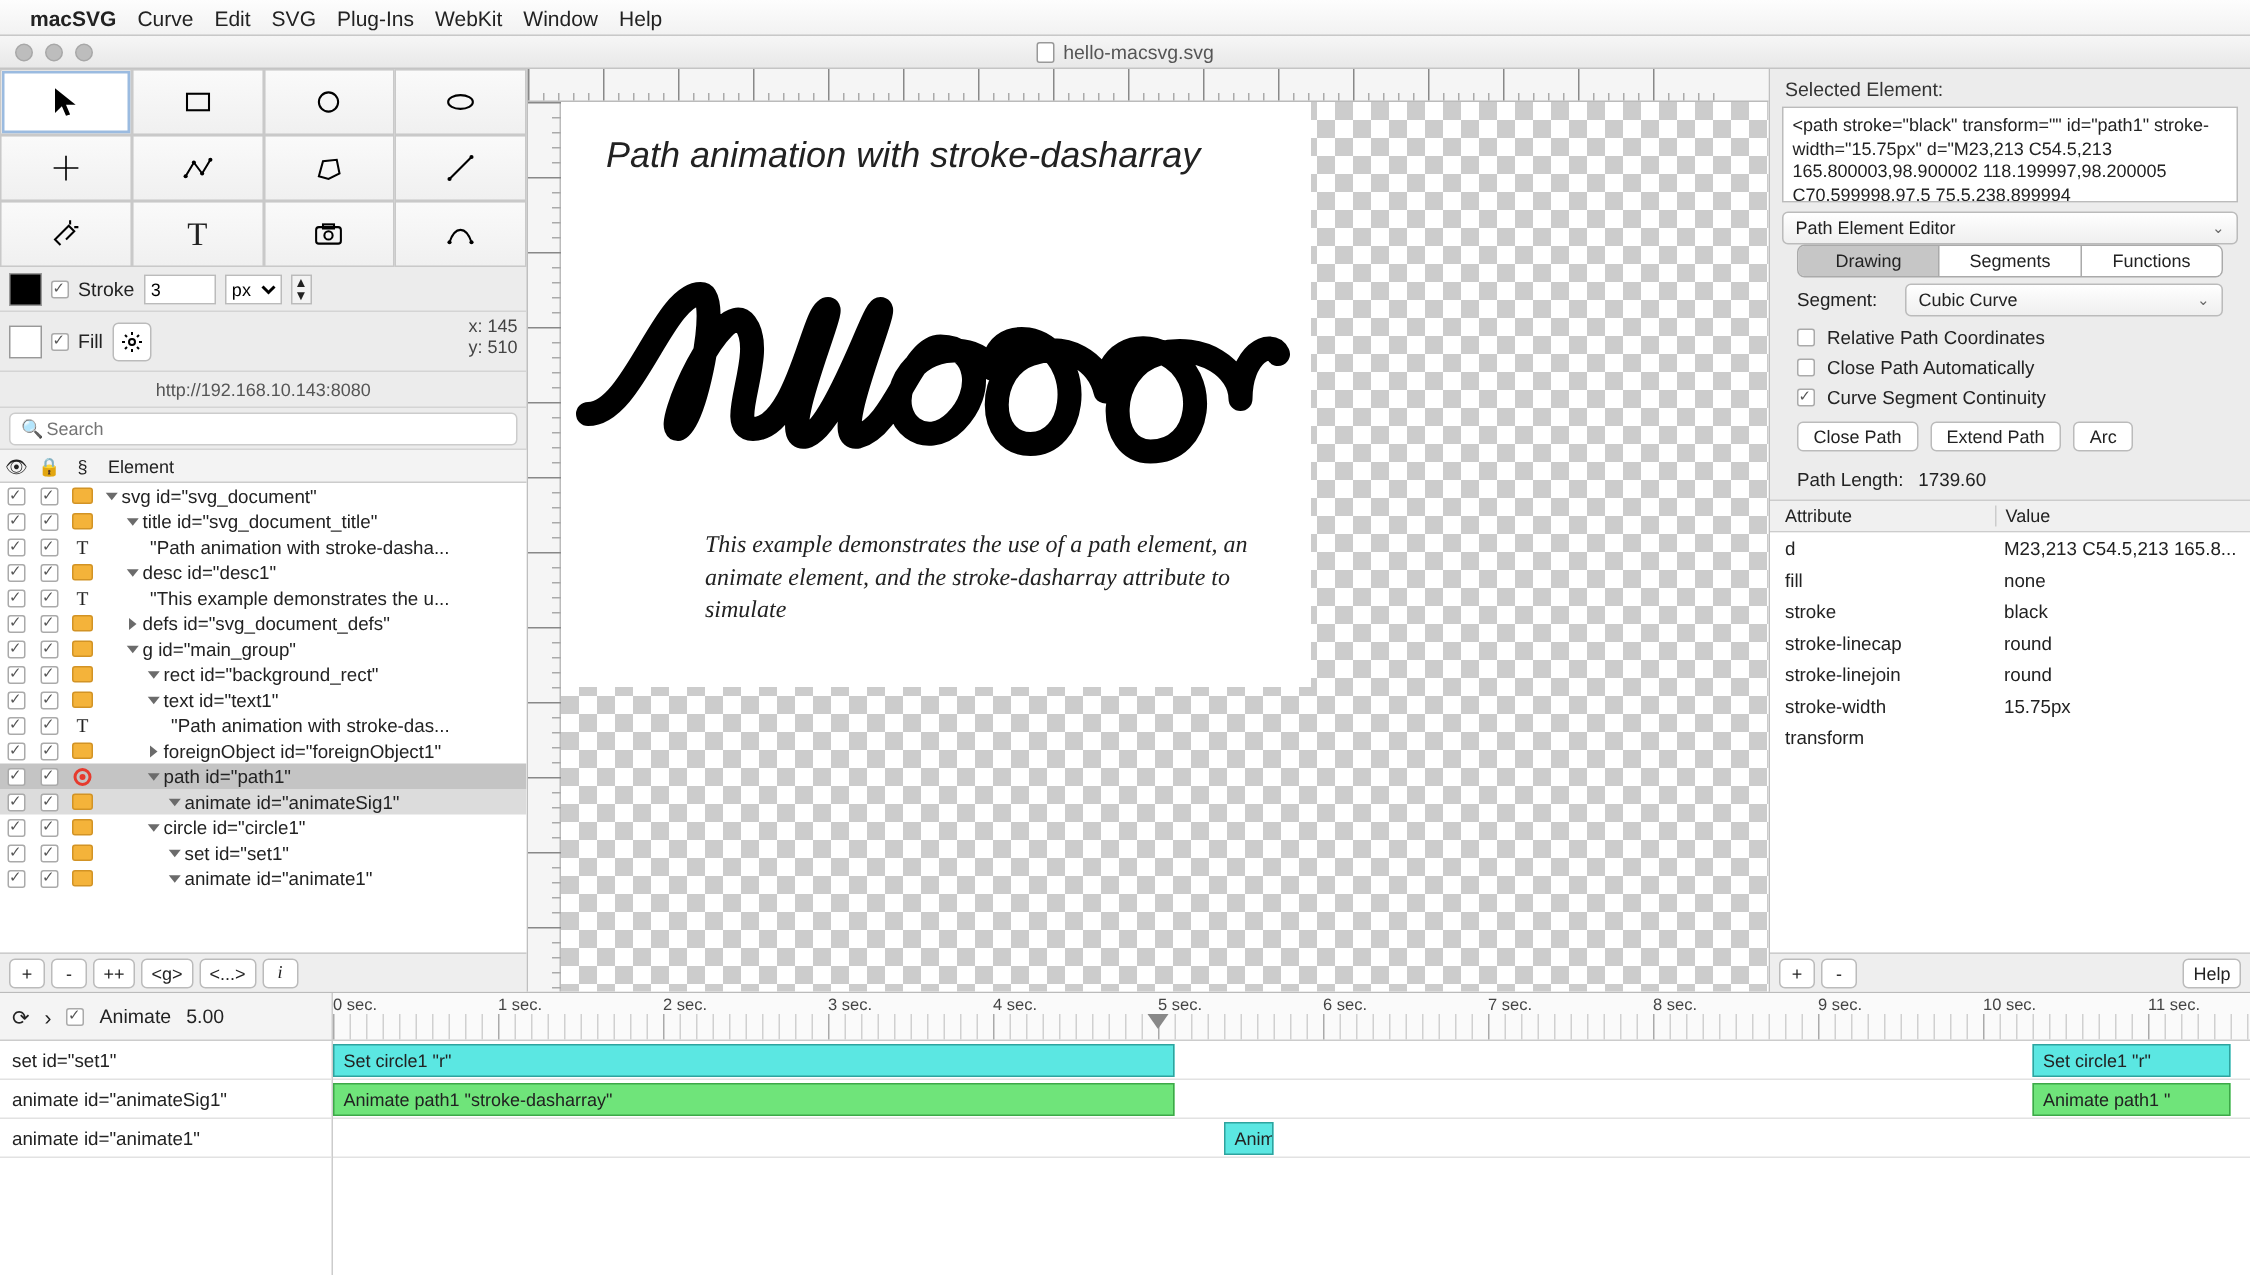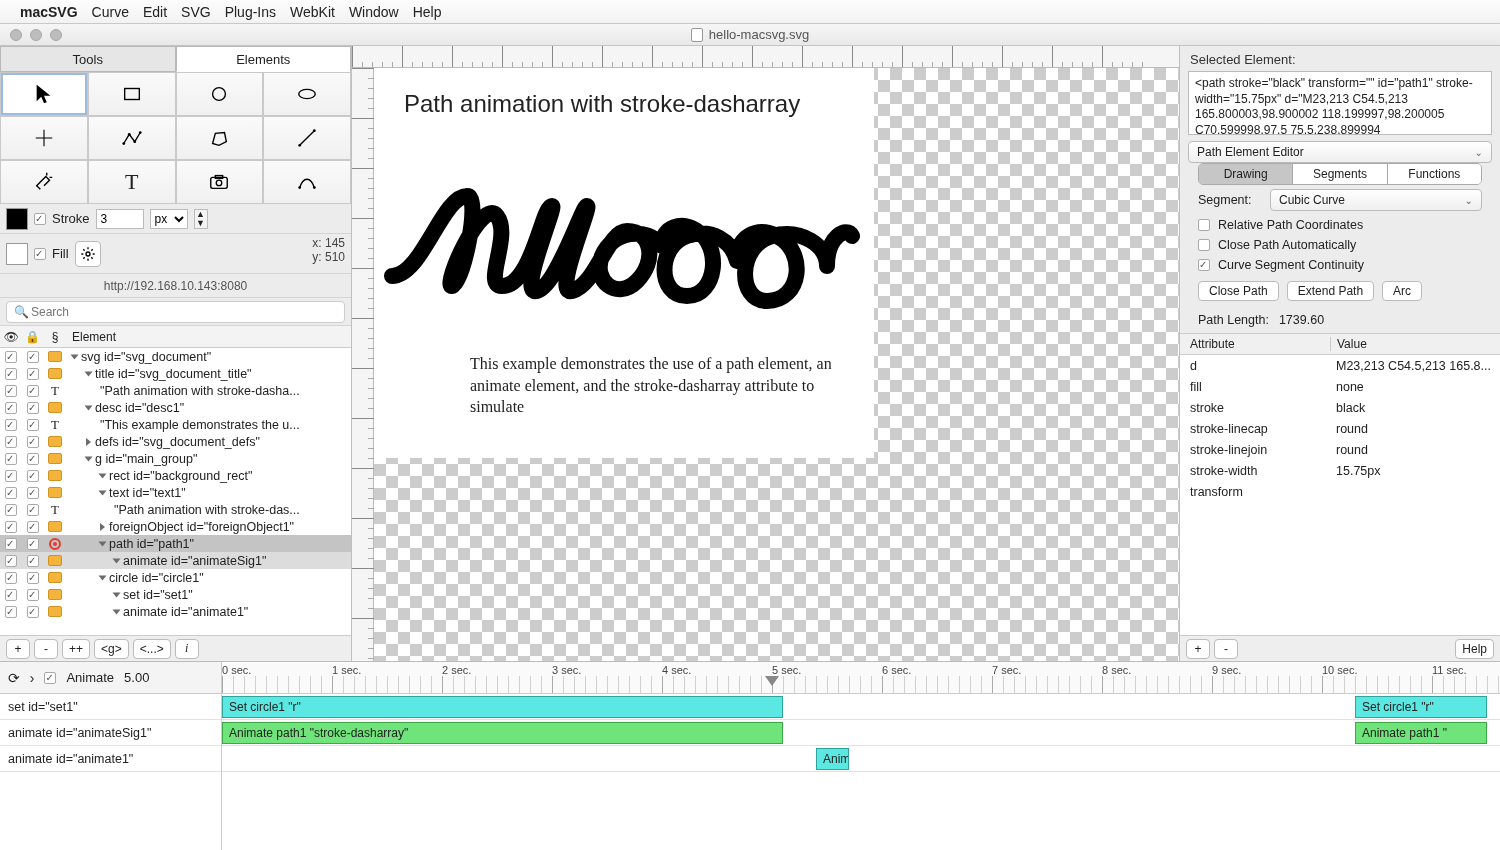--- a/index.html
+++ b/index.html
@@ -74,21 +74,21 @@
 
 .treeftr { height: 26px; border-top: 1px solid #ccc; display: flex; align-items: center; gap: 4px; padding: 0 6px; background: #eee; }
 .sbtn { height: 20px; min-width: 24px; padding: 0 6px; border: 1px solid #bbb; border-radius: 4px; background: #fff; font-size: 12px; cursor: pointer; display: inline-flex; align-items: center; justify-content: center; font-style: normal; }
 .sbtn.i { font-style: italic; font-family: Georgia, serif; }
 
 
 .canvaswrap { flex: 1; display: flex; flex-direction: column; border-right: 1px solid #bfbfbf; }
 .ruler-h { height: 22px; background: #f5f5f5; border-bottom: 1px solid #bbb; position: relative; overflow: hidden; }
 .ruler-h .tick { position: absolute; top: 0; width: 1px; height: 22px; background: #888; }
 .ruler-h .tick.minor { height: 6px; top: 16px; background: #aaa; }
-.canvas-inner { flex: 1; display: flex; }
+.canvas-inner { flex: 1; display: flex; font-style: italic; }
 .ruler-v { width: 22px; background: #f5f5f5; border-right: 1px solid #bbb; position: relative; }
 .ruler-v .tick { position: absolute; left: 0; height: 1px; width: 22px; background: #888; }
 .ruler-v .tick.minor { width: 6px; left: 16px; background: #aaa; }
 .viewport { flex: 1; position: relative; overflow: hidden;
   background-image:
     linear-gradient(45deg,#ccc 25%,transparent 25%),
     linear-gradient(-45deg,#ccc 25%,transparent 25%),
     linear-gradient(45deg,transparent 75%,#ccc 75%),
     linear-gradient(-45deg,transparent 75%,#ccc 75%);
   background-size: 24px 24px;
@@ -174,24 +174,20 @@
   </div>
   <div class="title">
     <span class="doc-icon"></span>
     <span>hello-macsvg.svg</span>
   </div>
 </div>
 
 <div class="main">
 
 <div class="left">
-  <div class="tabbar">
-    <div class="tab inactive">Tools</div>
-    <div class="tab active">Elements</div>
-  </div>
 
   <div class="toolgrid">
     <div class="cell sel">
           <svg viewBox="0 0 24 24">
             <path d="M4 2 L4 20 L9 15 L12 22 L15 21 L12 14 L19 14 Z" fill="#000"></path>
           </svg>
         </div>
     <div class="cell">
           <svg viewBox="0 0 24 24">
             <rect x="4" y="6" width="16" height="12" fill="none" stroke="#000" stroke-width="1.5"></rect>

